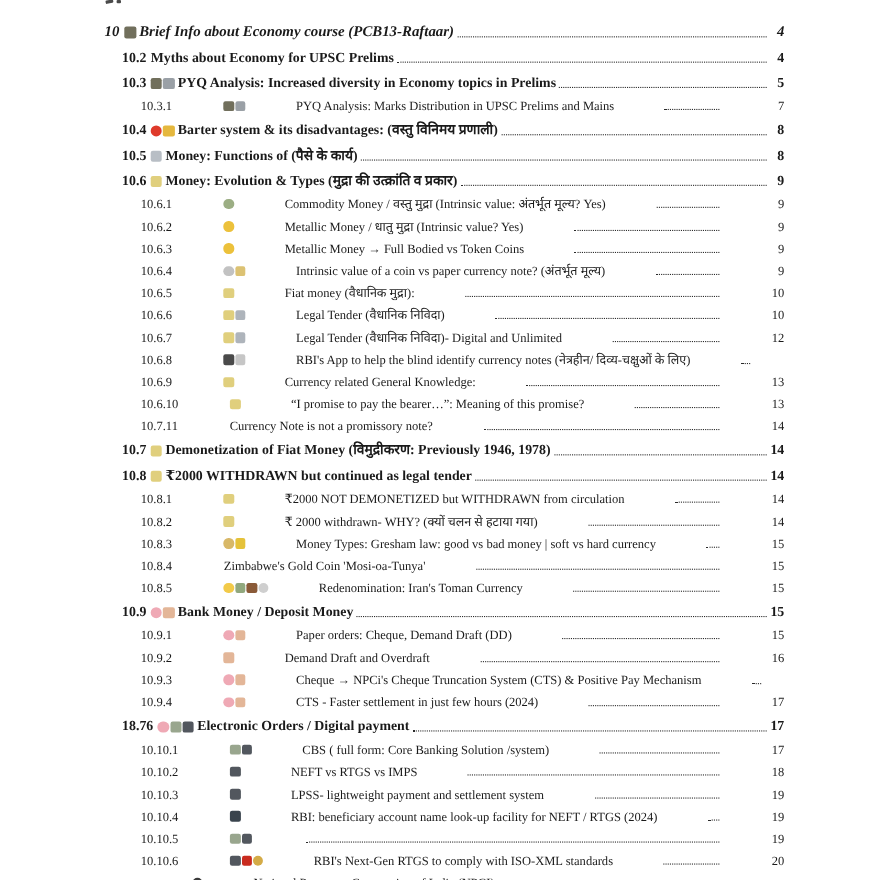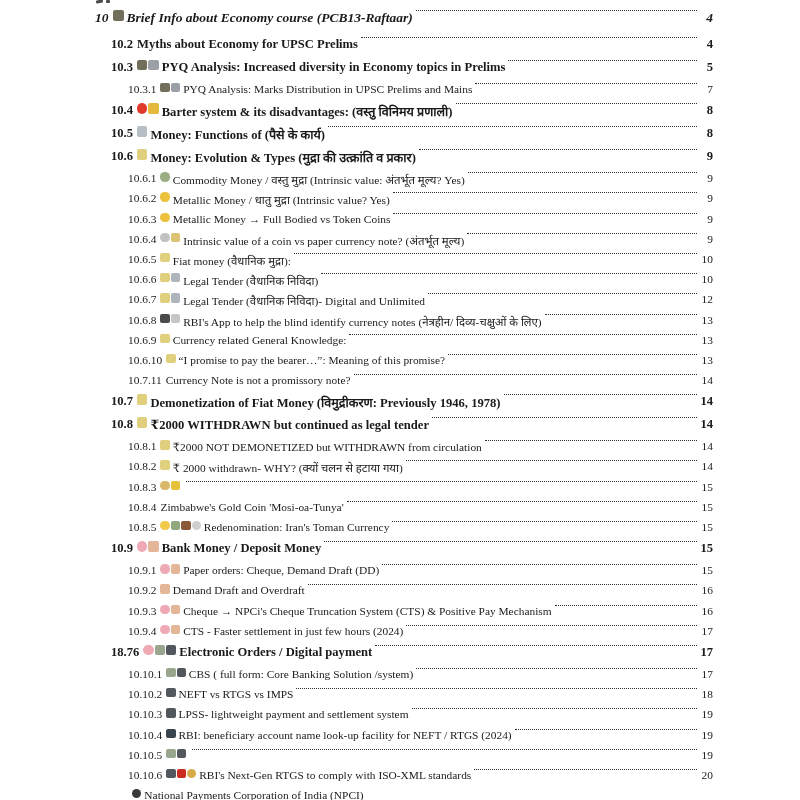--- a/index.html
+++ b/index.html
@@ -1,21 +1,21 @@
 <!DOCTYPE html>
 <html><head>
 <meta charset="utf-8">
 <style>
   html,body{margin:0;padding:0;width:800px;height:800px;overflow:hidden;background:#ffffff;}
   body{font-family:"Liberation Serif","DejaVu Serif",serif;color:#1a1a1a;position:relative;}
   .toc{position:absolute;left:95px;top:10px;width:618px;}
-  .row{display:flex;align-items:flex-start;white-space:nowrap;overflow:hidden;}
+  .row{display:flex;align-items:flex-end;white-space:nowrap;overflow:hidden;}
   .row.l1{height:27px;font-size:13.5px;font-weight:bold;font-style:italic;}
   .row.l2{height:23px;font-size:12.6px;font-weight:bold;padding-left:16px;}
-  .row.l3{height:20.2px;font-size:11.4px;padding-left:33px;}
+  .row.l3{height:20.2px;font-size:11.4px;padding-left:33px;gap:43px;}
   .num{flex:0 0 auto;margin-right:4px;}
   .icons{flex:0 0 auto;display:inline-flex;align-items:center;gap:1px;margin-right:3px;padding-bottom:2px;}
   .chip{display:inline-block;width:0.82em;height:0.82em;}
   .chip.rect{border-radius:2px;}
   .chip.circle{border-radius:50%;}
   .txt{flex:0 0 auto;}
   .dots{flex:1 1 auto;border-bottom:1.6px dotted #2a2a2a;margin:0 2px 3px 3px;min-width:8px;}
   .pg{flex:0 0 auto;text-align:right;min-width:14px;}
   .frag{position:absolute;background:#4a4a4a;border-radius:1px;}
   .frag.a{left:96px;top:0;width:7px;height:3px;transform:rotate(-12deg);}
@@ -250,20 +250,21 @@
     <span class="dots"></span>
     <span class="pg">14</span>
   </div>
 
   <div class="row l3">
     <span class="num">10.8.3</span>
     <span class="icons">
         <span class="chip circle" style="background-color: rgb(216, 184, 104);"></span>
         <span class="chip rect" style="background-color: rgb(229, 194, 58);"></span>
       </span>
+    <span class="txt">Money Types: Gresham law: good vs bad money | soft vs hard currency</span>
     <span class="dots"></span>
     <span class="pg">15</span>
   </div>
 
   <div class="row l3">
     <span class="num">10.8.4</span>
 
     <span class="txt">Zimbabwe's Gold Coin 'Mosi-oa-Tunya'</span>
     <span class="dots"></span>
     <span class="pg">15</span>

